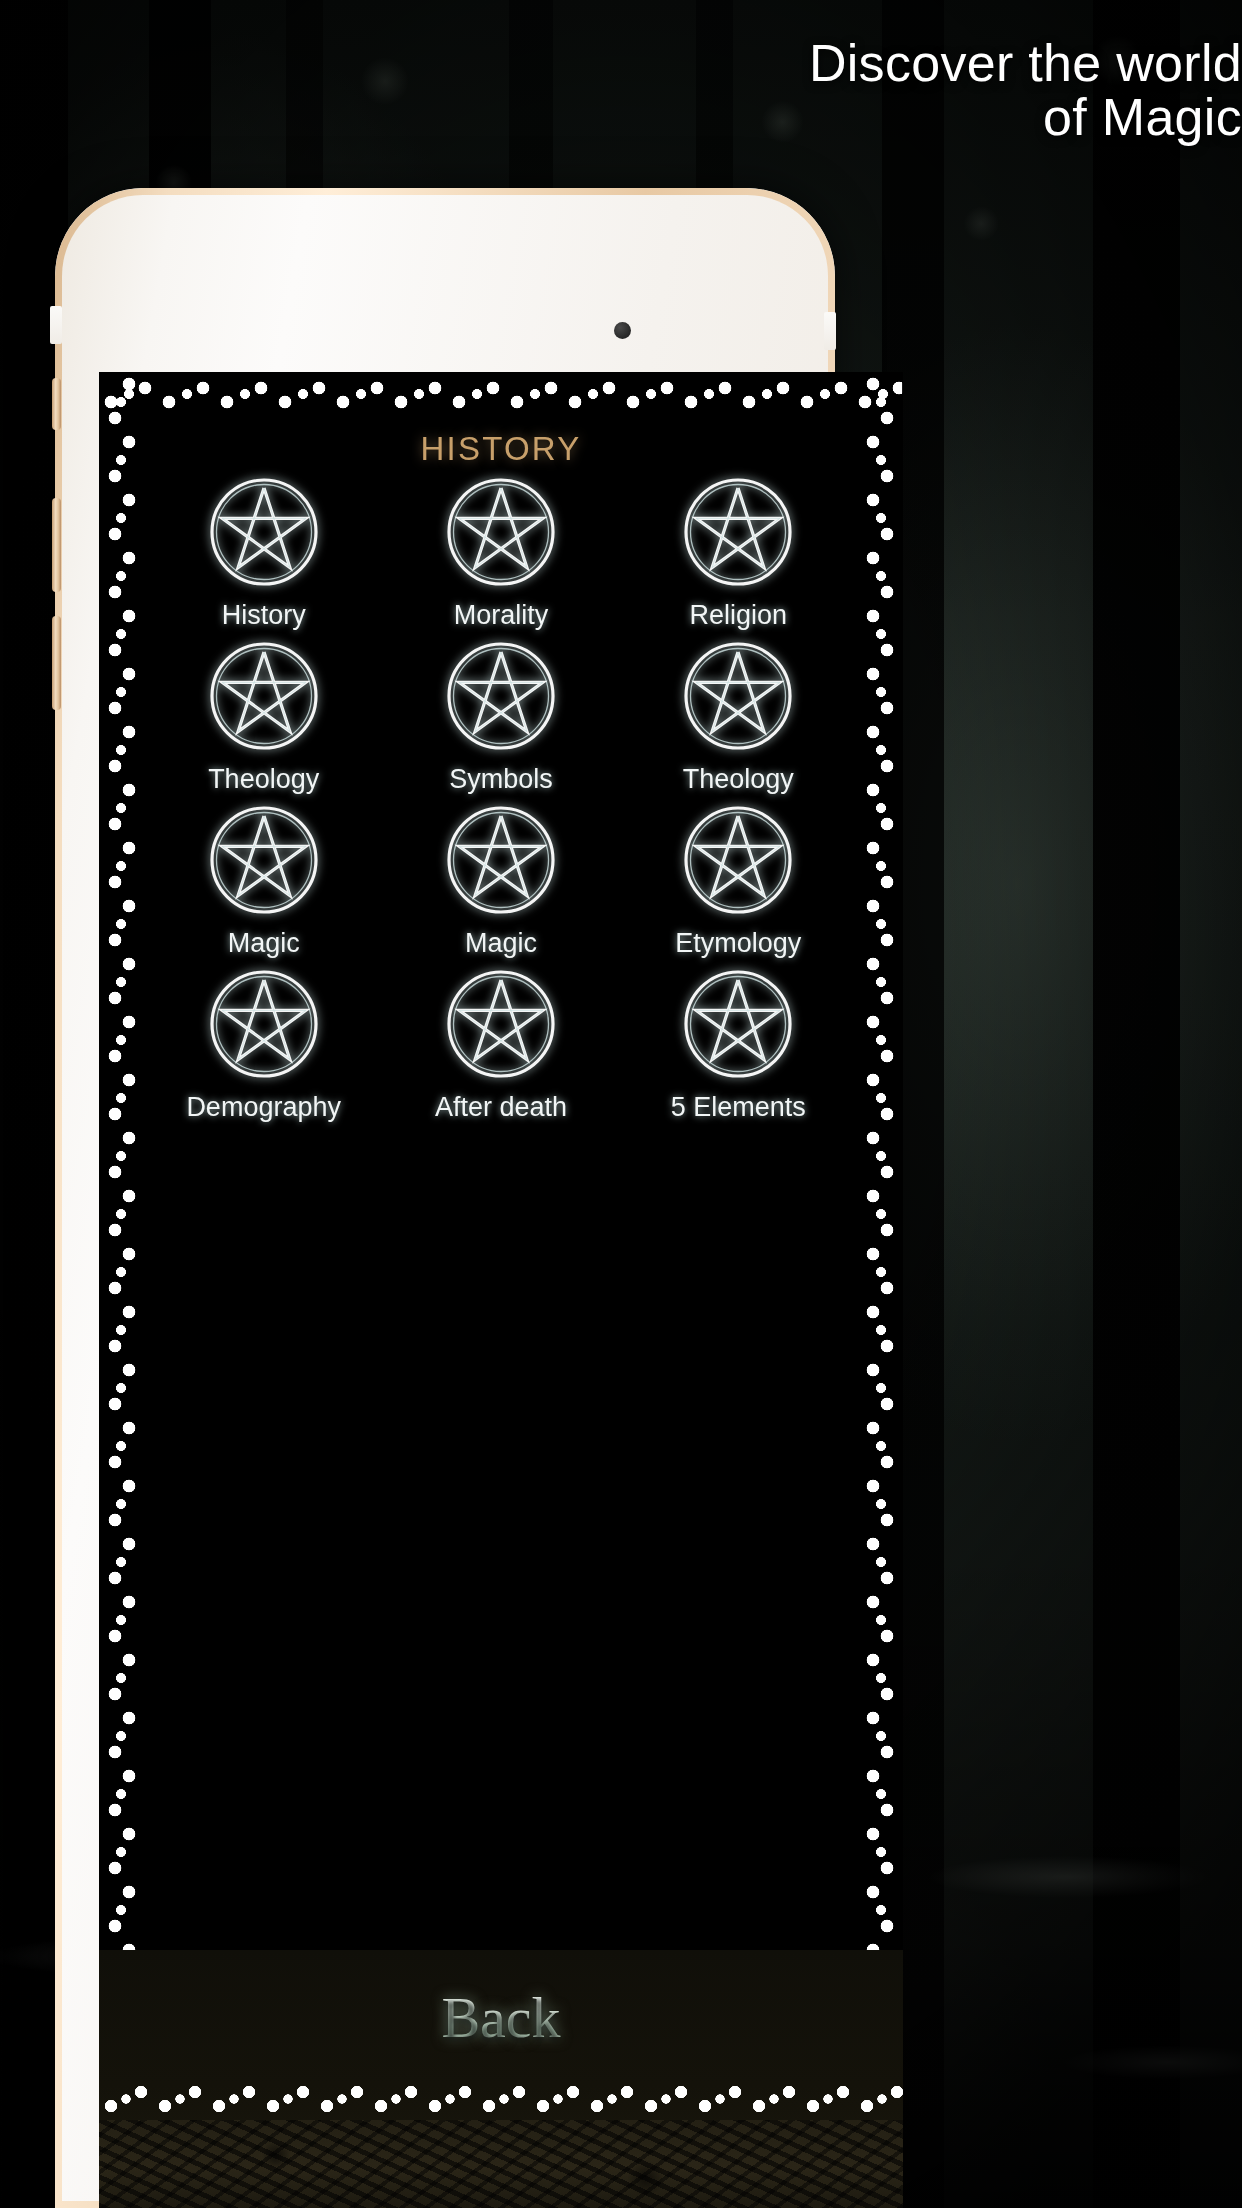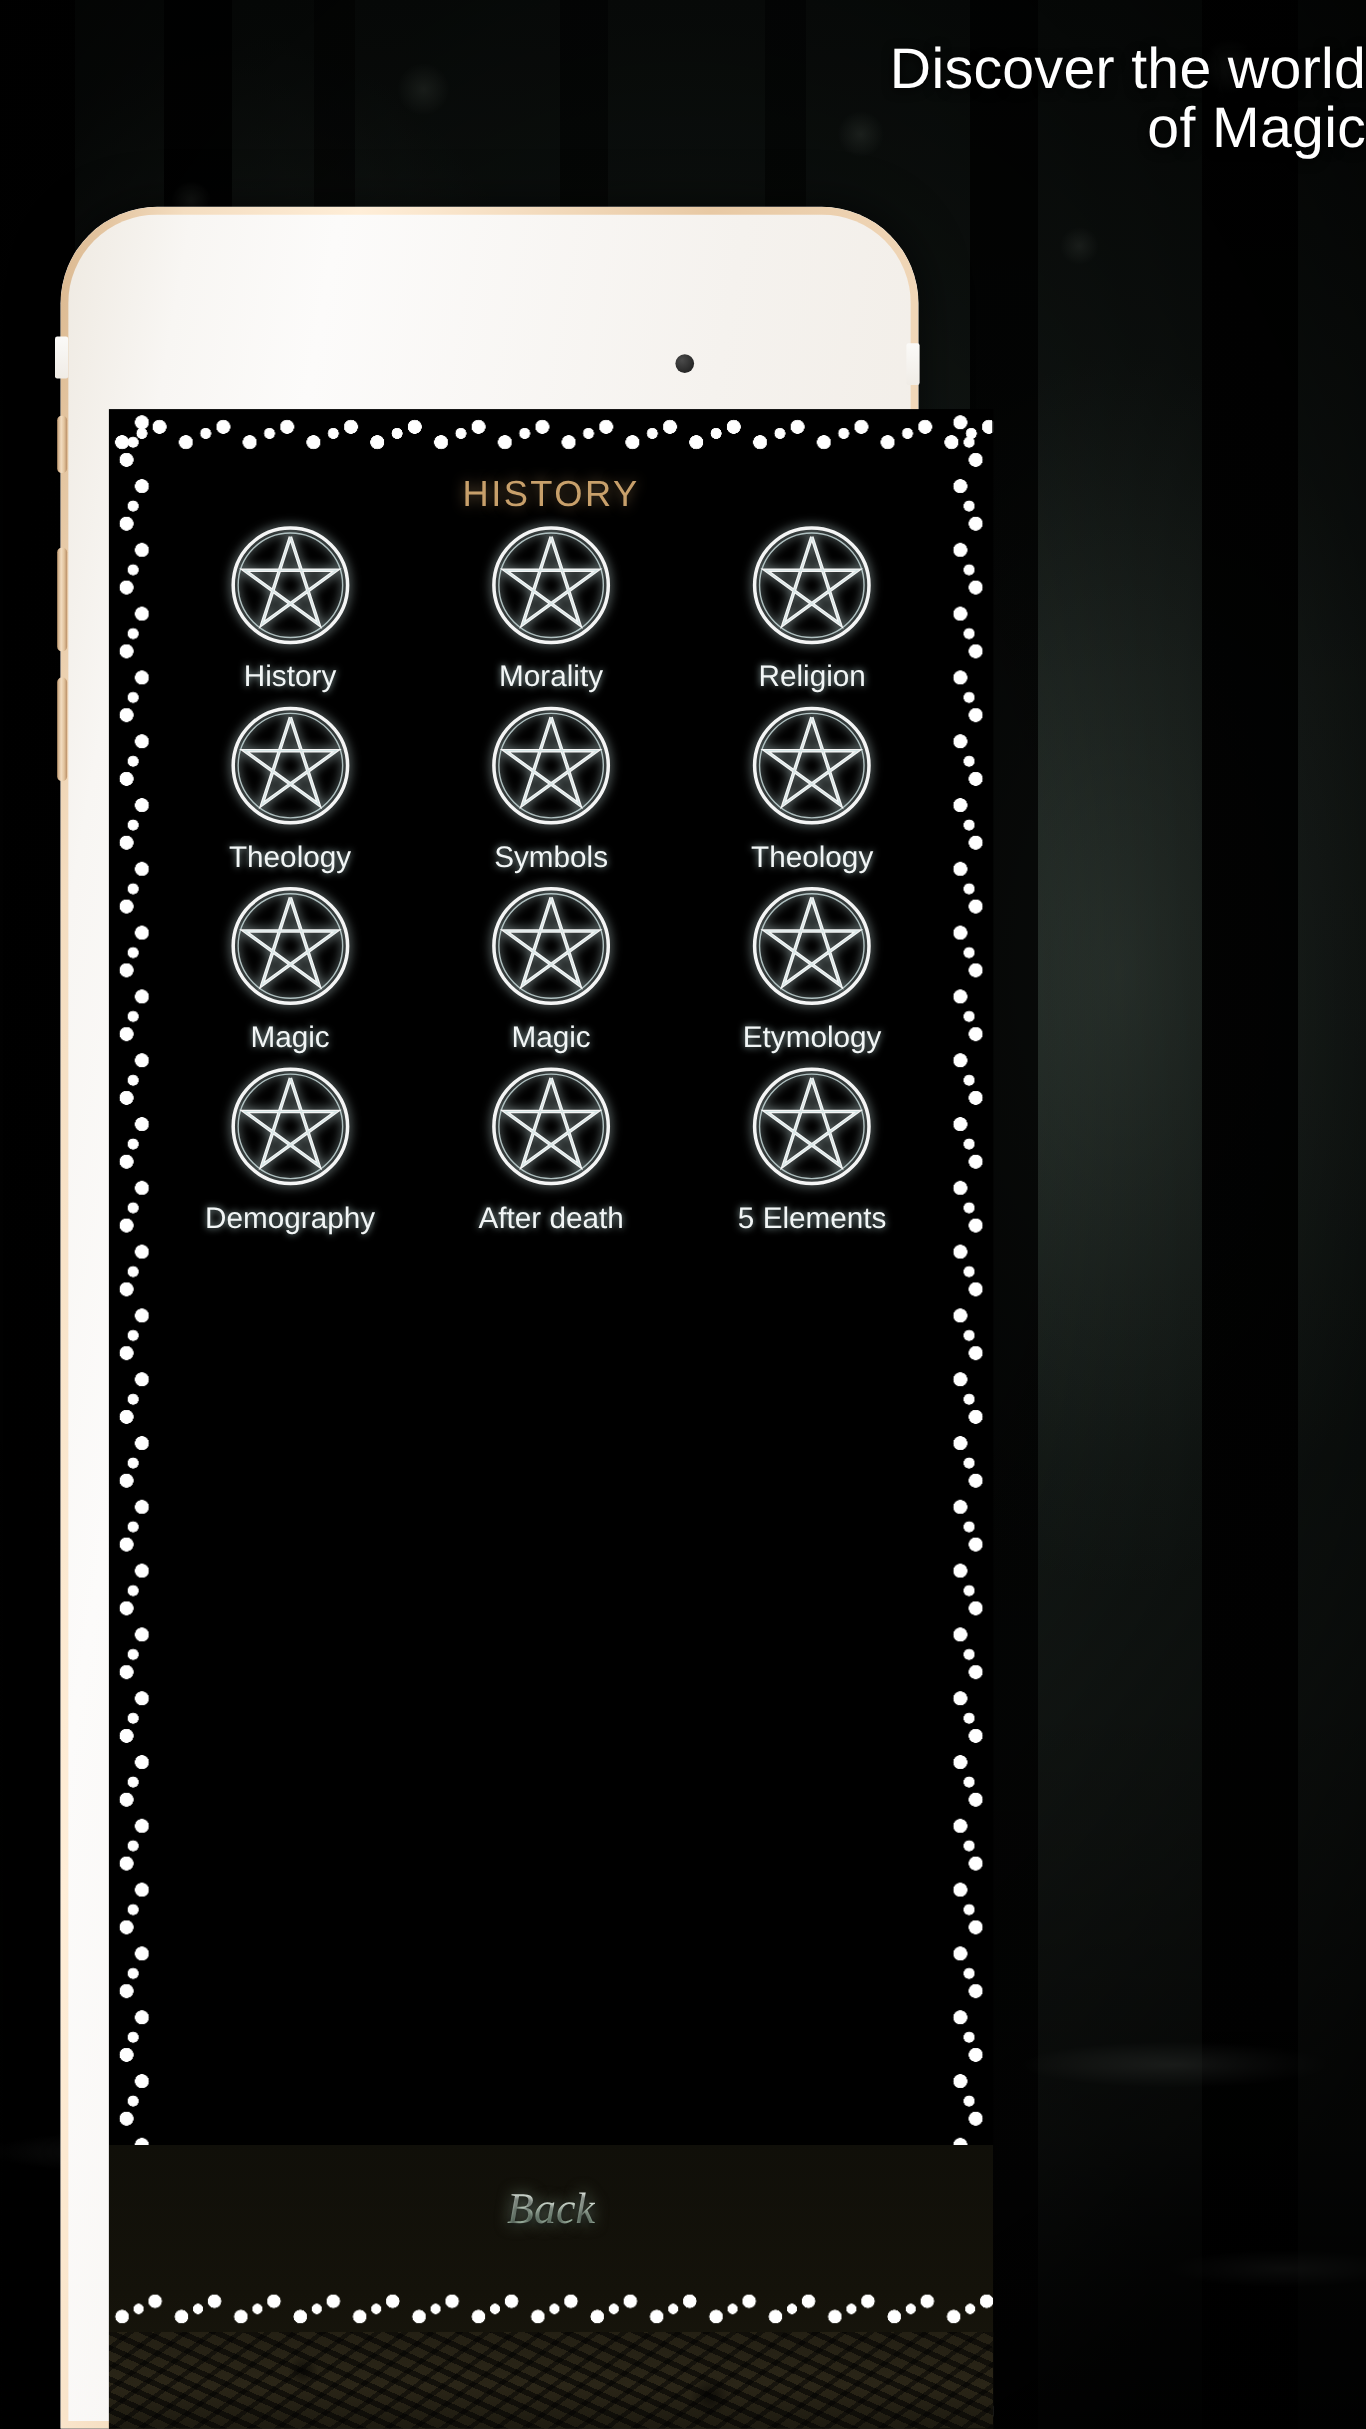--- a/index.html
+++ b/index.html
@@ -210,24 +210,24 @@
     position:absolute; left:0; right:0; bottom:0; height:258px;
     background:linear-gradient(180deg,#100f09 0%,#14120a 52%,#1a180e 100%);
     z-index:4;
   }
   #back-button {
     position:absolute; left:0; right:0; top:34px;
     text-align:center; cursor:pointer;
   }
   #back-button .txt {
     font-family:"Liberation Serif", serif;
-    font-size:40px; color:#eef4ea;
+    font-size:58px; color:#eef4ea;
     text-shadow:0 0 14px rgba(190,225,200,.55), 0 3px 5px rgba(0,0,0,.9);
     background:linear-gradient(180deg,#ffffff 0%,#dfeade 45%,#9fb8a4 72%,#e8f0e6 100%);
-    -webkit-background-clip:text; background-clip:text;font-style:italic;
+    -webkit-background-clip:text; background-clip:text;
     -webkit-text-fill-color:transparent;
   }
   #scroll-divider {
     position:absolute; left:0; right:0; top:128px; height:42px;
     background-image:
       radial-gradient(circle 13px at 12px 28px, #fff 0 46%, transparent 49%),
       radial-gradient(circle 8px  at 12px 28px, #14120a 0 60%, transparent 64%),
       radial-gradient(circle 13px at 42px 14px, #fff 0 46%, transparent 49%),
       radial-gradient(circle 8px  at 42px 14px, #14120a 0 60%, transparent 64%),
       radial-gradient(circle 9px  at 27px 21px, #fff 0 50%, transparent 54%);

